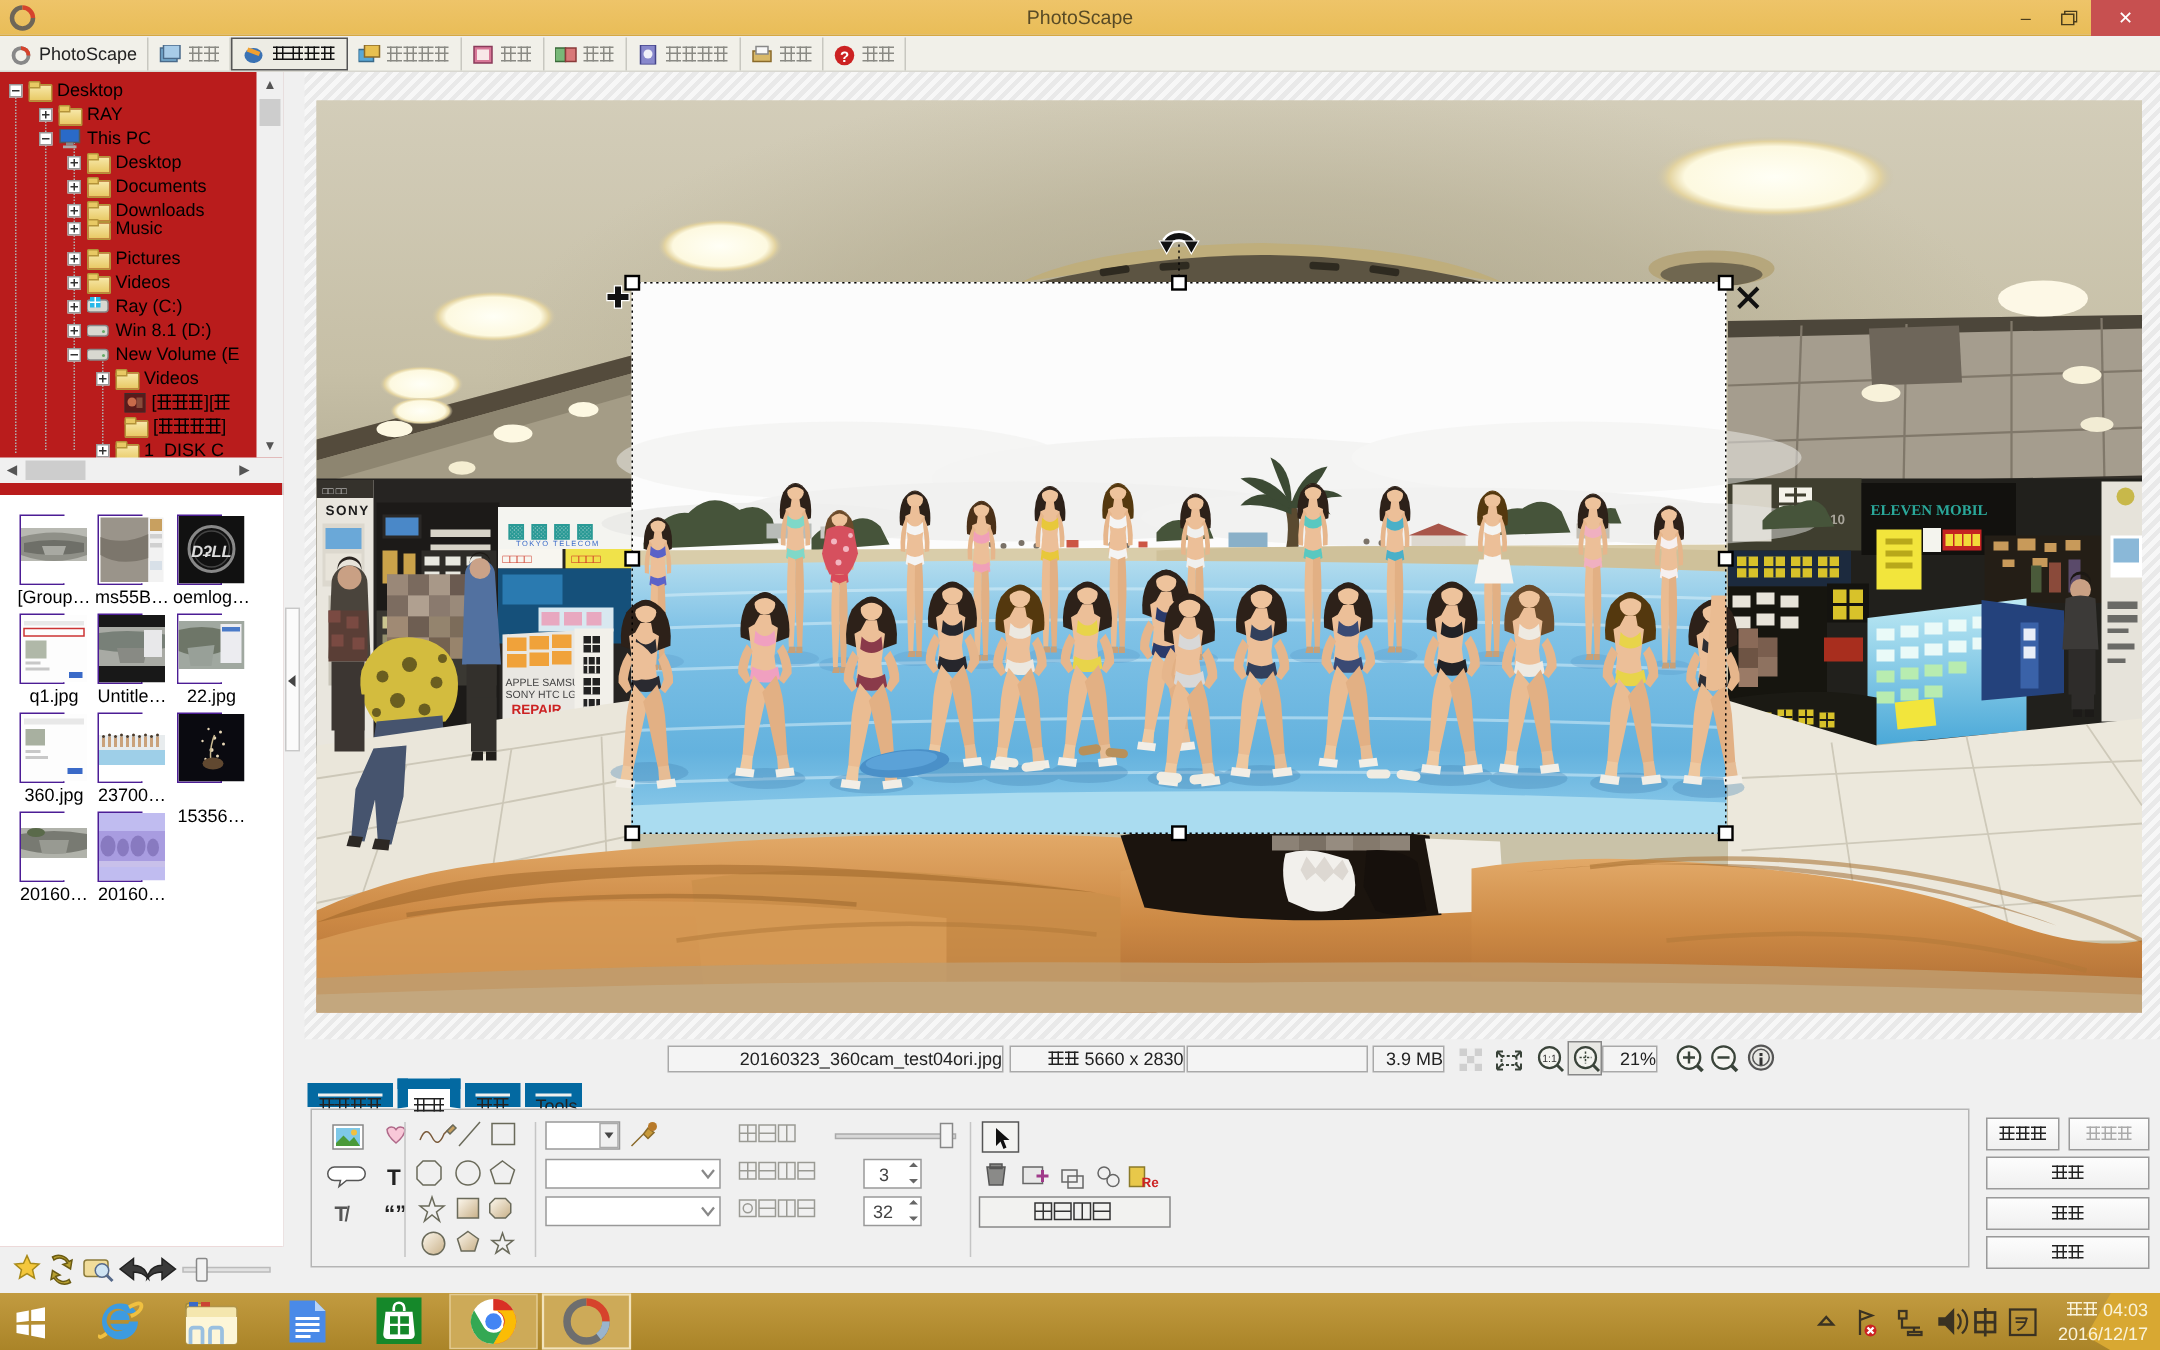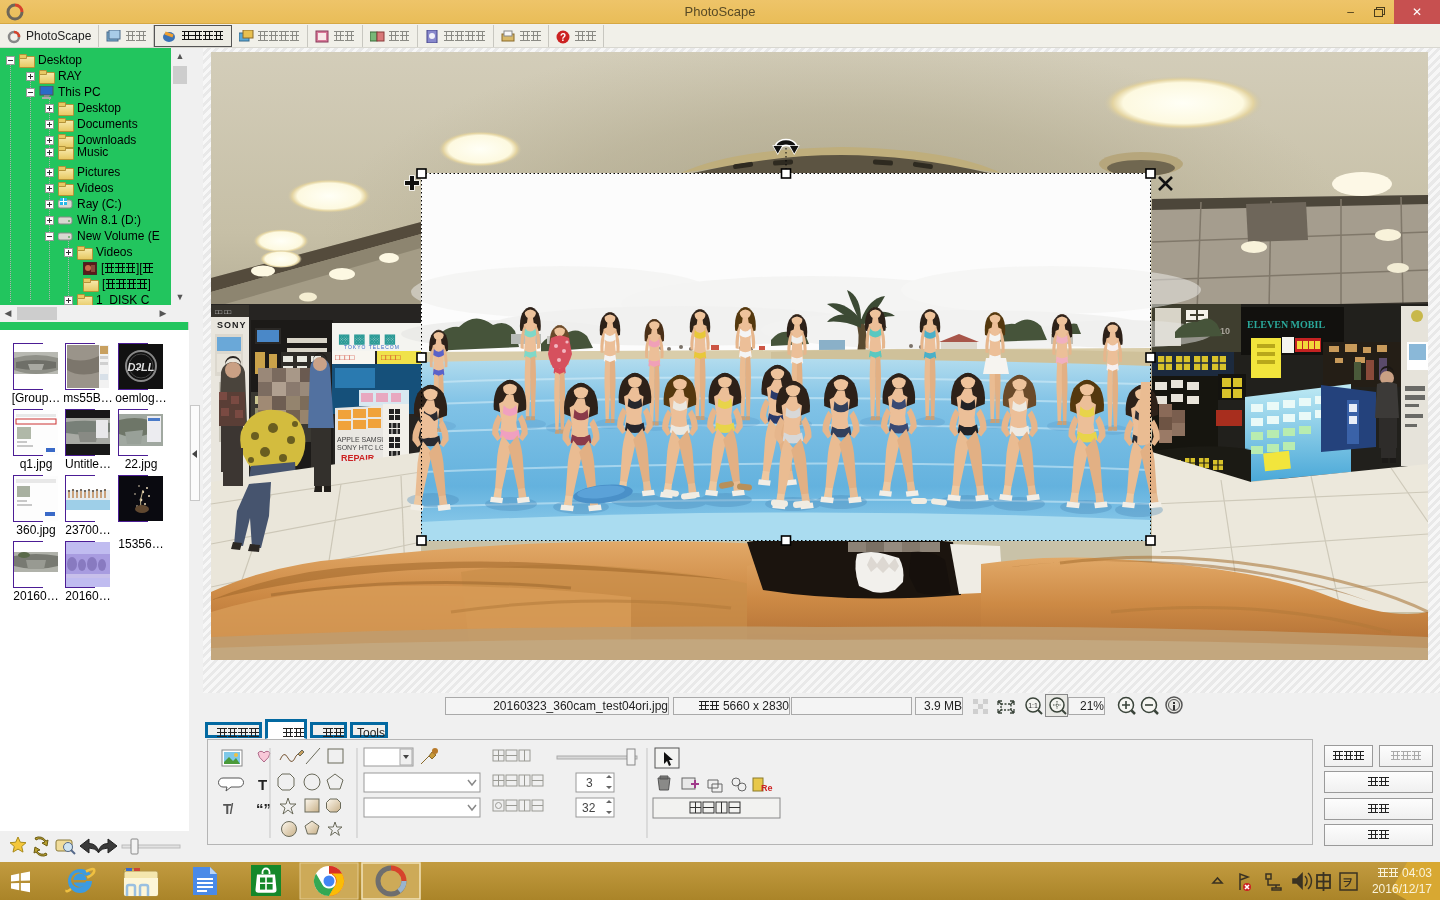--- a/index.html
+++ b/index.html
@@ -21,21 +21,21 @@
 .tb{width:29px;height:24px;display:flex;align-items:center;justify-content:center;font-size:12px;color:#4a3d1c}
 .tb.close{width:46px;background:#c75050;color:#fff}
 
 #menu{position:absolute;left:0;top:25px;width:1440px;height:23px;background:#f1f0e9;border-bottom:1px solid #d8d7d0;display:flex;align-items:stretch;font-size:12px}
 .mi{display:flex;align-items:center;padding:0 7px;border-right:1px solid #c8c7c0;color:#8a8a84;white-space:nowrap}
 .mi b{font-weight:normal;color:#8a8a84}
 .mi.first{color:#222}.mi.first b{color:#222}
 .mi.act{border:1px solid #555;background:#edece4;color:#111}.mi.act b{color:#111;font-weight:bold}
 .micon{width:15px;height:13px;position:relative;flex:0 0 15px;margin-right:4px}
 
-#lpan{position:absolute;left:0;top:48px;width:189px;height:783px;background:#22c55e;border-right:1px solid #d0d0d0}
+#lpan{position:absolute;left:0;top:48px;width:189px;height:783px;background:#b91c1c;border-right:1px solid #d0d0d0}
 #tree{position:absolute;left:0;top:0;width:171px;height:266px;overflow:hidden;font-size:12px;color:#000}
 .trow{position:absolute;height:16px;display:flex;align-items:center;white-space:nowrap}
 .pm{width:9px;height:9px;border:1px solid #999;background:#fff;position:relative;margin-right:4px;flex:0 0 9px}
 .pm:before{content:"";position:absolute;left:1px;top:3px;width:5px;height:1px;background:#333}
 .pm.p:after{content:"";position:absolute;left:3px;top:1px;width:1px;height:5px;background:#333}
 .fold{width:15px;height:12px;position:relative;margin-right:4px;flex:0 0 15px}
 .fold:before{content:"";position:absolute;left:0;top:2px;width:14px;height:10px;background:linear-gradient(#f7e8a9,#e8c964);border:1px solid #b49339;border-radius:1px}
 .fold:after{content:"";position:absolute;left:0;top:0;width:6px;height:3px;background:#e8c964;border:1px solid #b49339;border-radius:1px 1px 0 0}
 #vsb{position:absolute;left:171px;top:0;width:18px;height:257px;background:#f0f0f0}
 #hsb{position:absolute;left:0;top:257px;width:189px;height:17px;background:#f0f0f0}
@@ -44,27 +44,27 @@
 
 #thumbs{position:absolute;left:0;top:282px;width:189px;height:501px;background:#fff;font-size:12px;color:#000}
 .th{position:absolute;width:30px;height:47px;background:#fff;border:1px solid #4c1d95}
 .tlab{position:absolute;width:60px;text-align:center;font-size:12px}
 
 #split{position:absolute;left:189px;top:48px;width:14px;height:783px;background:#f0f0f0}
 #splith{position:absolute;left:190px;top:405px;width:10px;height:96px;background:#fbfbfb;border:1px solid #c8c8c8}
 #splith:after{content:"";position:absolute;left:1px;top:44px;border:4px solid transparent;border-right:5px solid #444;border-left:0}
 
 #carea{position:absolute;left:203px;top:48px;width:1237px;height:645px;background:repeating-linear-gradient(135deg,#f7f7f7 0 3px,#e9e9e9 3px 6px)}
-#photo{position:absolute;left:8px;top:4px;width:1217px;height:608px;background:#c9c2a8}
+#photo{position:absolute;left:8px;top:19px;width:1217px;height:608px;background:#c9c2a8}
 
 #status{position:absolute;left:203px;top:693px;width:1237px;height:28px;background:#f0f0f0;font-size:12px;color:#222}
 .sbox{position:absolute;top:4px;height:18px;border:1px solid #a9a9a9;background:#f4f4f4;text-align:right;line-height:16px}
 
 #tpan{position:absolute;left:203px;top:718px;width:1237px;height:144px;background:#f0f0f0}
-.tab{position:absolute;top:4px;height:16px;border:3px solid #0369a1;background:#f0f0ee;font-size:12px;color:#222;text-align:right;padding-top:1px}
+.tab{position:absolute;top:4px;height:16px;border:7px solid #0369a1;background:#f0f0ee;font-size:12px;color:#222;text-align:center;padding-top:1px}
 .tab.on{background:#fff;border-bottom:1px solid #fff;top:1px;height:20px;padding-top:4px;z-index:3}
 #tbox{position:absolute;left:4px;top:21px;width:1106px;height:106px;border:1px solid #b5b5b5;background:#f0f0f0}
 .rbtn{position:absolute;height:22px;border:1px solid #9a9a9a;background:linear-gradient(#fdfdfd,#f0f0f0);font-size:12px;color:#222;text-align:center;line-height:20px}
 .rbtn.dis{color:#aaa}
 
 #bstrip{position:absolute;left:0;top:831px;width:203px;height:31px;background:#f0f0f0}
 
 #task{position:absolute;left:0;top:862px;width:1440px;height:38px;background:linear-gradient(#c29b40,#aa8428);overflow:hidden}
 #task .corner{position:absolute;right:-30px;top:-6px;width:70px;height:56px;background:#d8a832;transform:rotate(30deg)}
 .tray{position:absolute;top:0;height:38px;color:#faf3da;font-size:12px}

